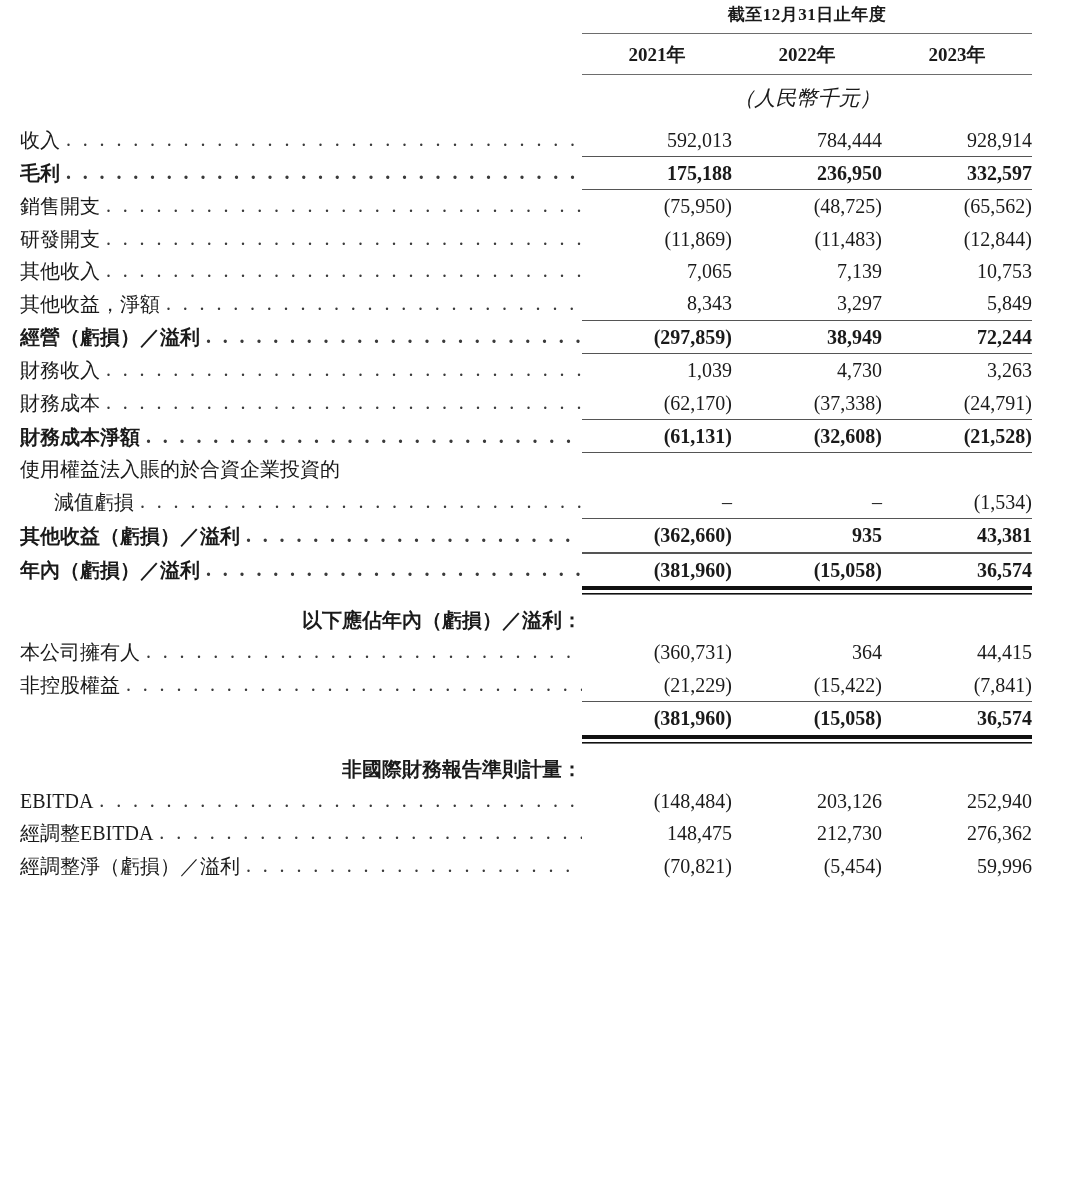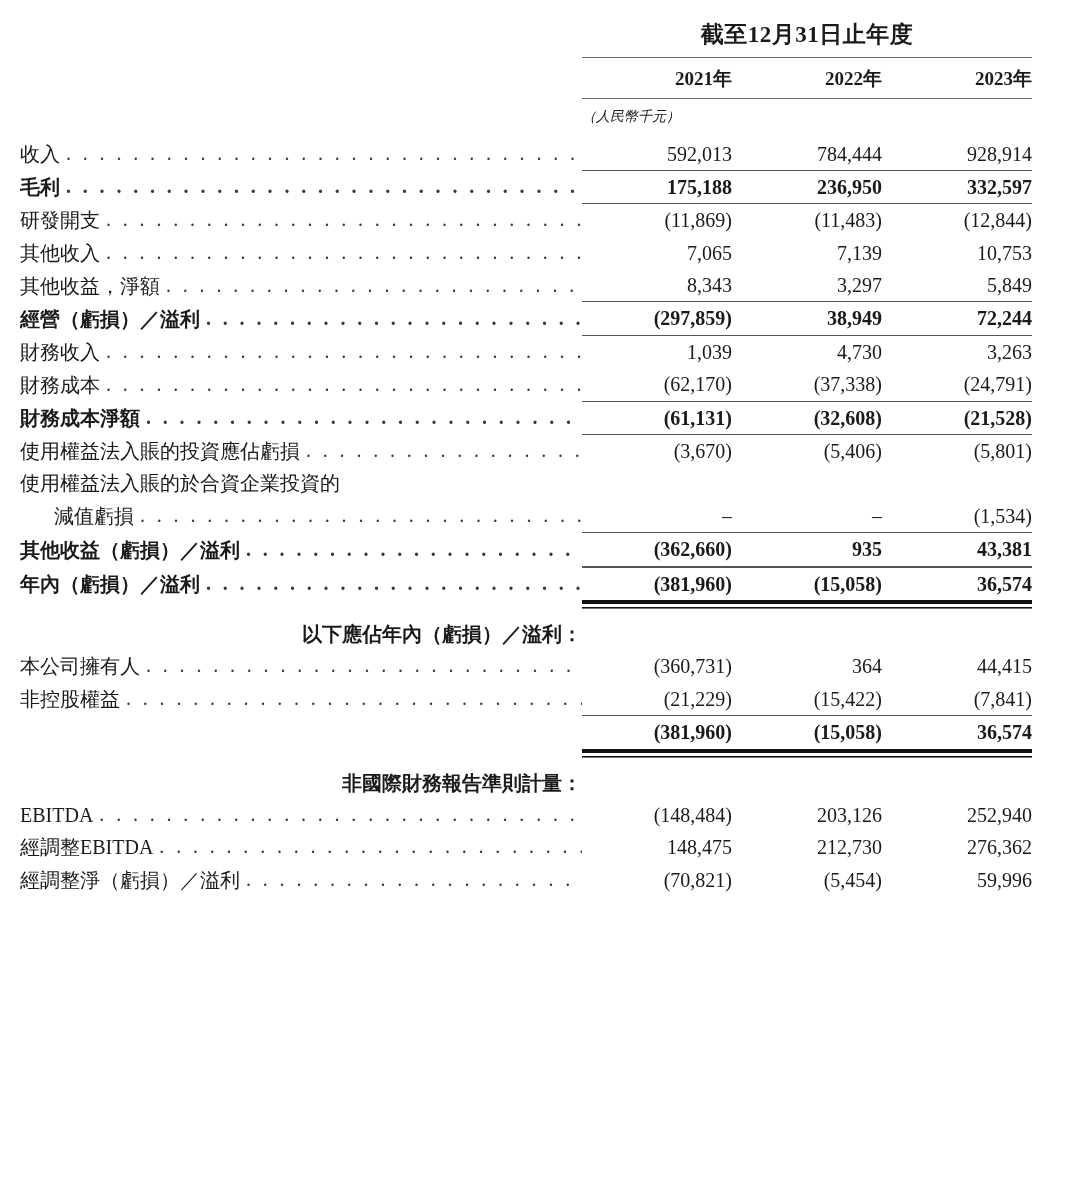--- a/index.html
+++ b/index.html
@@ -31,43 +31,43 @@
     table-layout: fixed;
   }
 
   col.c-label { width: 562px; }
   col.c-num   { width: 150px; }
 
   
   .hdr-period td {
     text-align: center;
     font-weight: bold;
-    font-size: 23px;
-    padding: 19px 0 5px 0;
+    font-size: 17px;
+    padding: 3px 0 5px 0;
     letter-spacing: 0.5px;
   }
   .hdr-rule-full td.rule-span {
     border-bottom: 1.4px solid #6d6d6d;
     height: 0;
     padding: 0;
     font-size: 0;
     line-height: 0;
   }
   .hdr-years td {
     text-align: center;
     font-weight: bold;
     font-size: 19px;
     padding: 8px 0 6px 0;
   }
   .hdr-years td.yearcell {
     border-bottom: 1.4px solid #6d6d6d;
-    text-align: right;
   }
   .hdr-currency td {
-    font-size: 14px;
+    text-align: center;
+    font-size: 21px;
     font-style: italic;
     padding: 9px 0 12px 0;
     font-family: "Liberation Serif", "DejaVu Serif", serif;
   }
 
   
   tr.row td {
     font-size: 20px;
     padding: 2px 0 2px 0;
     vertical-align: bottom;
@@ -200,20 +200,31 @@
         </tr>
         <tr class="ruleline">
           <td class="gap"></td>
           <td class="rr"></td>
           <td class="rr"></td>
           <td class="rr"></td>
         </tr>
         <tr class="row">
           <td class="label">
             <div class="leadwrap">
+              <span class="leadtext">銷售開支</span>
+              <span class="leaddots"></span>
+            </div>
+          </td>
+          <td class="num">(75,950)</td>
+          <td class="num">(48,725)</td>
+          <td class="num">(65,562)</td>
+        </tr>
+        <tr class="row">
+          <td class="label">
+            <div class="leadwrap">
               <span class="leadtext">研發開支</span>
               <span class="leaddots"></span>
             </div>
           </td>
           <td class="num">(11,869)</td>
           <td class="num">(11,483)</td>
           <td class="num">(12,844)</td>
         </tr>
         <tr class="row">
           <td class="label">
@@ -297,31 +308,20 @@
           </td>
           <td class="num">(61,131)</td>
           <td class="num">(32,608)</td>
           <td class="num">(21,528)</td>
         </tr>
         <tr class="ruleline">
           <td class="gap"></td>
           <td class="rr"></td>
           <td class="rr"></td>
           <td class="rr"></td>
-        </tr>
-        <tr class="row">
-          <td class="label">
-            <div class="leadwrap">
-              <span class="leadtext">使用權益法入賬的投資應佔虧損</span>
-              <span class="leaddots"></span>
-            </div>
-          </td>
-          <td class="num">(3,670)</td>
-          <td class="num">(5,406)</td>
-          <td class="num">(5,801)</td>
         </tr>
         <tr class="row">
           <td class="label nodots">
             <div class="leadwrap">
               <span class="leadtext">使用權益法入賬的於合資企業投資的</span>
               <span class="leaddots"></span>
             </div>
           </td>
           <td class="num"></td>
           <td class="num"></td>

